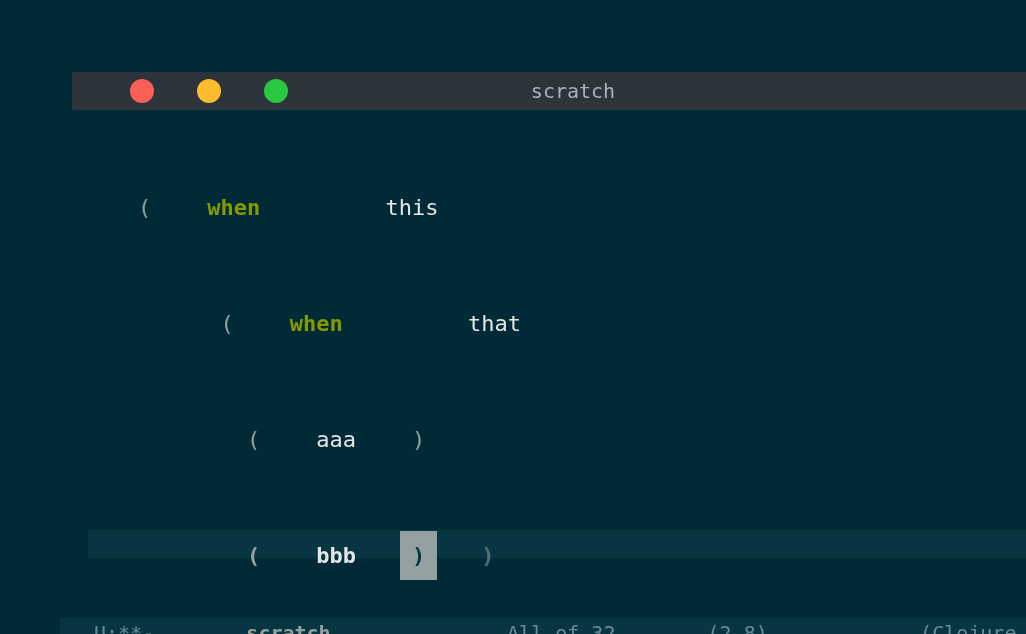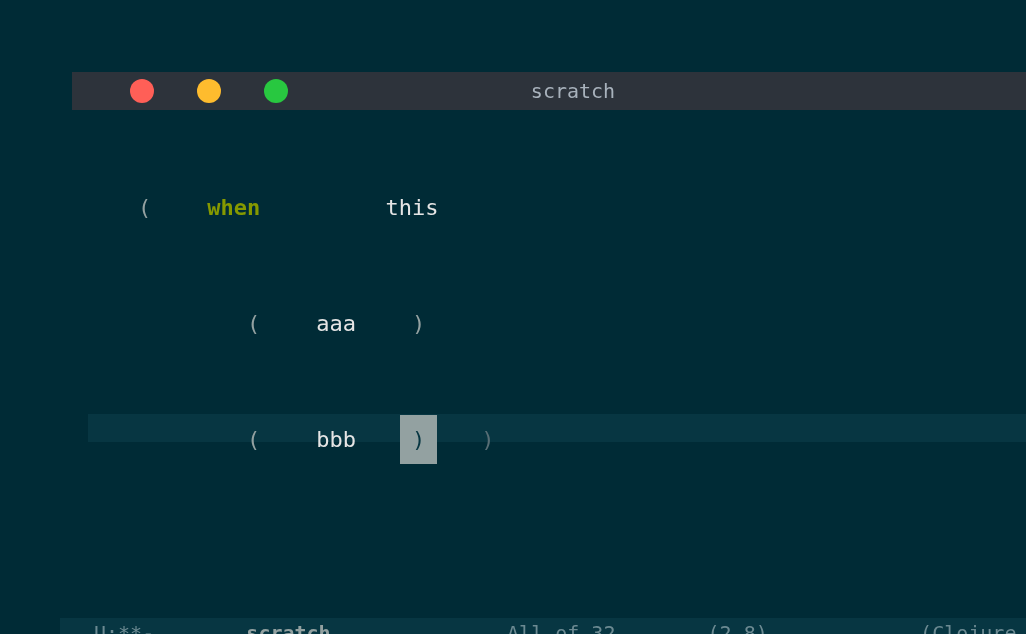--- a/index.html
+++ b/index.html
@@ -54,20 +54,21 @@
       color: #839496;
       line-height: 28px;
       white-space: pre;
     }
     .line {
       padding-left: 22px;
       height: 28px;
     }
     .line-hl {
       background: #073642;
+      font-weight: bold;
     }
     .paren { color: #93a1a1; }
     .paren-dim { color: #586e75; }
     .kw { color: #859900; font-weight: bold; text-align: center; }
     .sym { color: #e5e5e5; }
     .cursor-block {
       background: #93a1a1;
       color: #073642;
     }
     .modeline {
@@ -105,20 +106,21 @@
   <div class="traffic-lights">
     <div class="traffic-light tl-close"></div>
     <div class="traffic-light tl-min"></div>
     <div class="traffic-light tl-max"></div>
   </div>
   <div class="title">scratch</div>
 </div>
 
 <div class="editor">
   <div class="line"><span class="paren">(</span><span class="kw">when</span><span> </span><span class="sym">this</span></div>
+  <div class="line"><span>  </span><span class="paren">(</span><span class="kw">when</span><span> </span><span class="sym">that</span></div>
   <div class="line"><span>    </span><span class="paren">(</span><span class="sym">aaa</span><span class="paren">)</span></div>
   <div class="line line-hl"><span>    </span><span class="paren">(</span><span class="sym">bbb</span><span class="cursor-block">)</span><span class="paren-dim">)</span></div>
 </div>
 
 <div class="modeline">
   <span>U:**-</span>&nbsp;&nbsp;&nbsp;<span class="ml-buffer">scratch</span>&nbsp;&nbsp;&nbsp;&nbsp;&nbsp;&nbsp;&nbsp;&nbsp;&nbsp;&nbsp;<span>All of 32</span>&nbsp;&nbsp;&nbsp;<span>(2,8)</span>&nbsp;&nbsp;&nbsp;&nbsp;&nbsp;&nbsp;&nbsp;&nbsp;<span>(Clojure WK Projectile cljr yas company</span>
 </div>
 
 <div class="minibuffer"></div>
 

